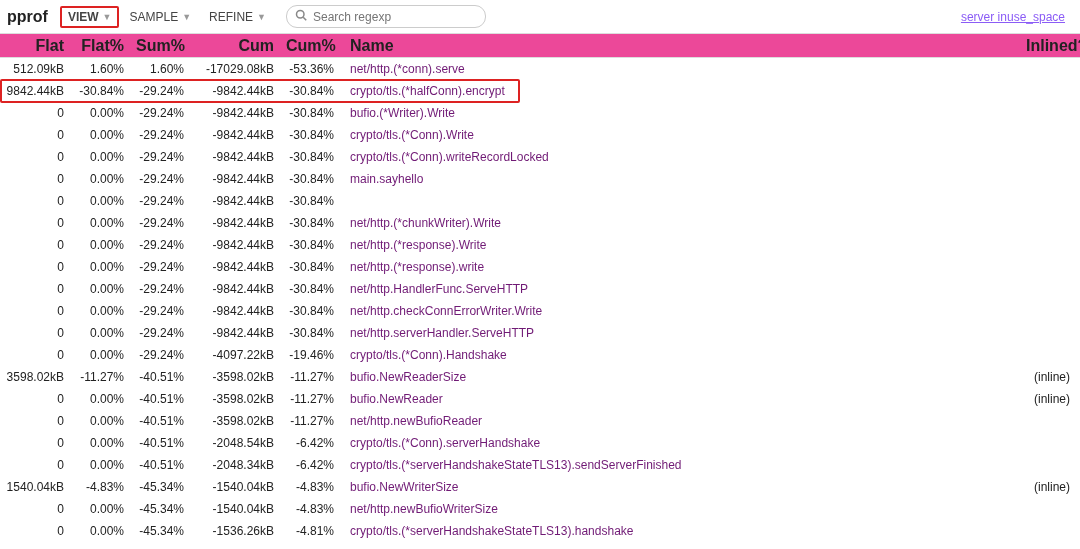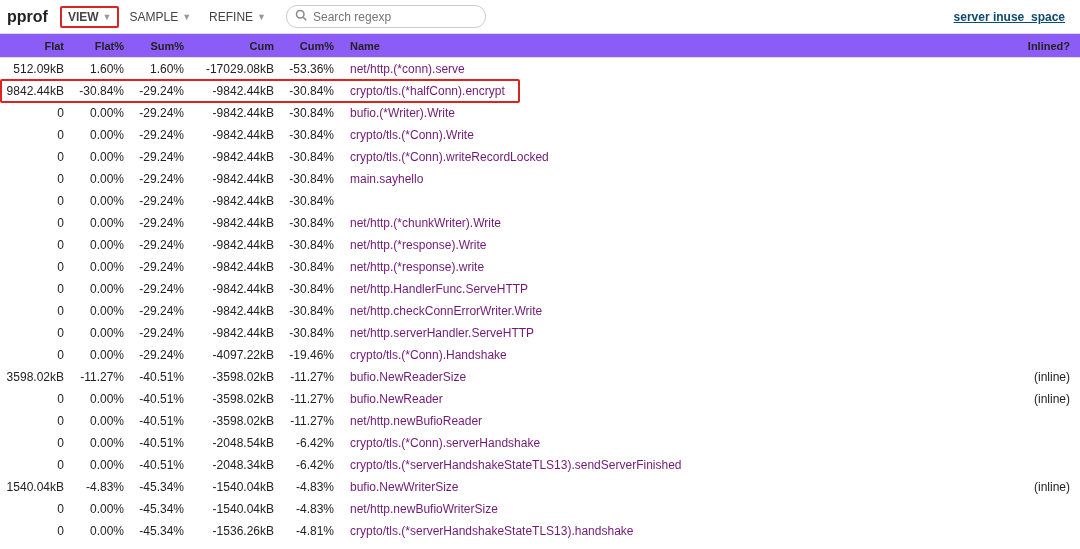--- a/index.html
+++ b/index.html
@@ -6,23 +6,23 @@
   html, body { width: 1080px; height: 549px; font-family: -apple-system, BlinkMacSystemFont, "Segoe UI", Helvetica, Arial, sans-serif; font-size: 12px; color: #222; background: #fff; overflow: hidden; }
   .topbar { display: flex; align-items: center; height: 34px; border-bottom: 1px solid #ddd; padding: 0 7px; gap: 2px; }
   .logo { font-weight: 700; font-size: 16px; padding-right: 10px; }
   .menu-item { display: flex; align-items: center; gap: 4px; padding: 4px 8px; font-size: 12px; color: #444; cursor: pointer; }
   .menu-item .chev { font-size: 9px; color: #999; }
   .menu-highlight { border: 2px solid #d22; border-radius: 2px; padding: 2px 6px; font-weight: bold; }
   .search-wrap { margin-left: 10px; display: flex; align-items: center; border: 1px solid #ccc; border-radius: 11px; padding: 3px 8px; width: 200px; background: #fff; }
   .search-wrap .sicon { color: #888; margin-right: 6px; font-size: 12px; }
   .search-wrap input { border: none; outline: none; font-size: 12px; width: 100%; color: #555; }
   .spacer { flex: 1; }
-  .profile-link { color: #0c4a6e; text-decoration: underline; font-size: 12px; padding-right: 8px; cursor: pointer; font-weight: bold; }
+  .profile-link { color: #8b5cf6; text-decoration: underline; font-size: 12px; padding-right: 8px; cursor: pointer; }
   .header-row, .data-row { display: flex; align-items: center; height: 22px; }
-  .header-row { background: #8b5cf6; font-weight: 700; font-size: 11px; border-bottom: 1px solid #ddd; height: 24px; }
+  .header-row { background: #ec4899; font-weight: 700; font-size: 16px; border-bottom: 1px solid #ddd; height: 24px; }
   .col { padding: 0 6px; white-space: nowrap; overflow: hidden; }
   .c-flat   { width: 70px;  text-align: right; }
   .c-flatp  { width: 60px;  text-align: right; }
   .c-sump   { width: 60px;  text-align: right; }
   .c-cum    { width: 90px;  text-align: right; }
   .c-cump   { width: 60px;  text-align: right; }
   .c-name   { flex: 1; text-align: left; padding-left: 10px; }
   .c-inl    { width: 60px;  text-align: right; padding-right: 10px; }
   .data-row { font-size: 12px; }
   .data-row .c-name { color: #701a75; }

